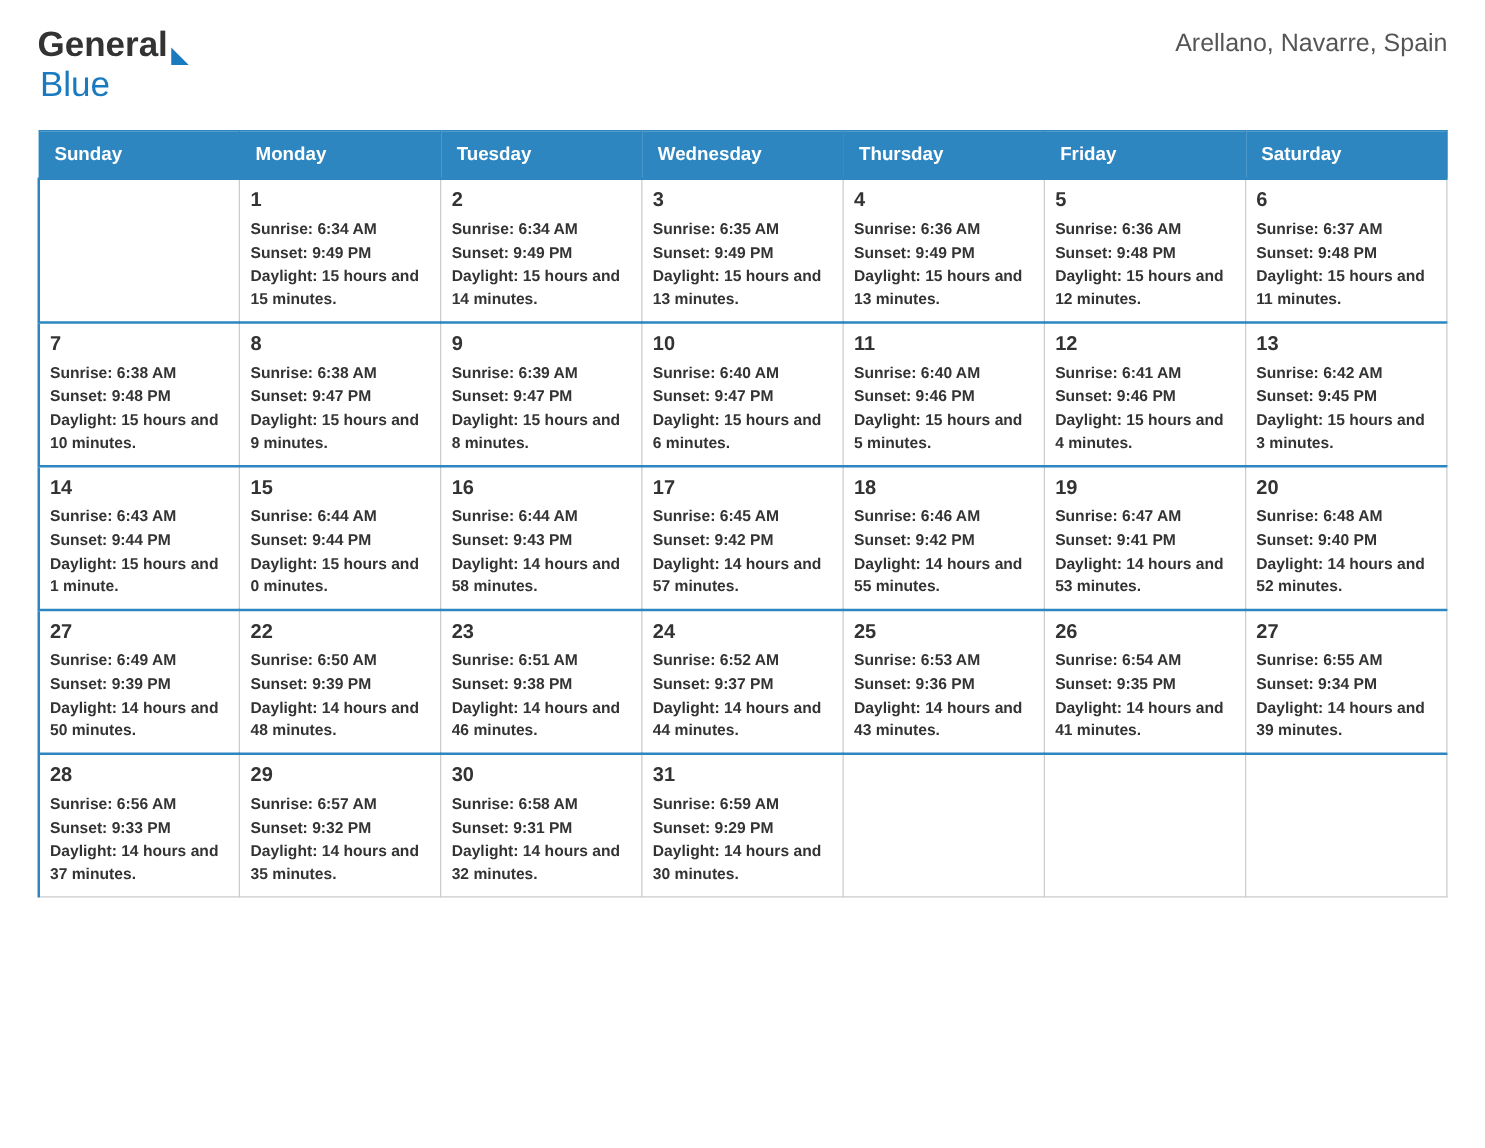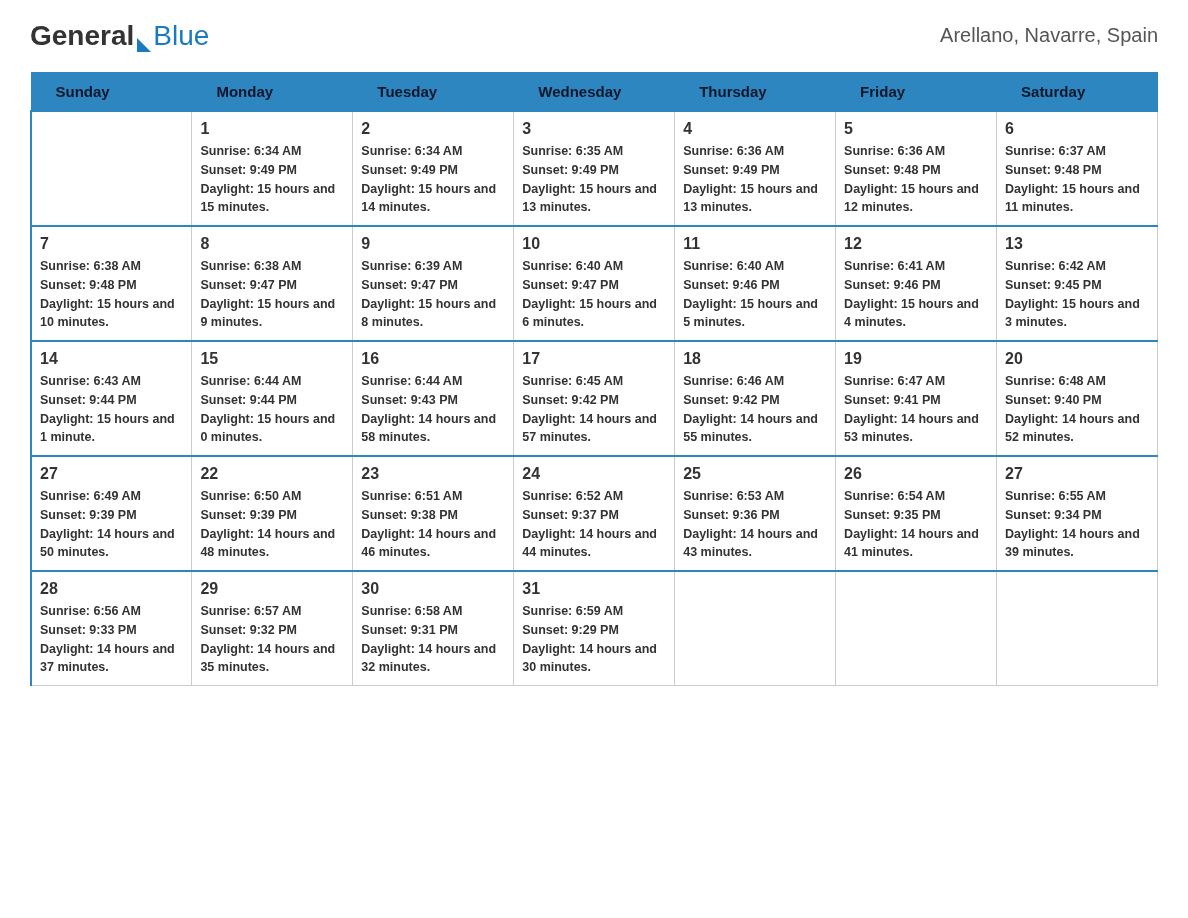--- a/index.html
+++ b/index.html
@@ -11,20 +11,21 @@
       padding: 20px 30px;
     }
     .header {
       display: flex;
       justify-content: space-between;
       align-items: flex-start;
       margin-bottom: 20px;
     }
     .logo-wrapper {
       display: flex;
+      flex-direction: column;
       align-items: flex-start;
     }
     .logo-row1 {
       display: flex;
       align-items: flex-end;
     }
     .title-section {
       text-align: right;
     }
     .month-year {
@@ -38,22 +39,22 @@
       color: #555;
       margin-top: 4px;
     }
     table {
       width: 100%;
       border-collapse: collapse;
       table-layout: fixed;
     }
     thead th {
       background-color: #2e86c1;
-      color: #0f172a;
-      padding: 10px 24px;
+      color: #ffffff;
+      padding: 10px 12px;
       font-size: 15px;
       font-weight: bold;
       text-align: left;
       border: 1px solid #2e86c1;
     }
     tbody td {
       vertical-align: top;
       padding: 8px 8px;
       border: 1px solid #ccc;
       font-size: 12.5px;

